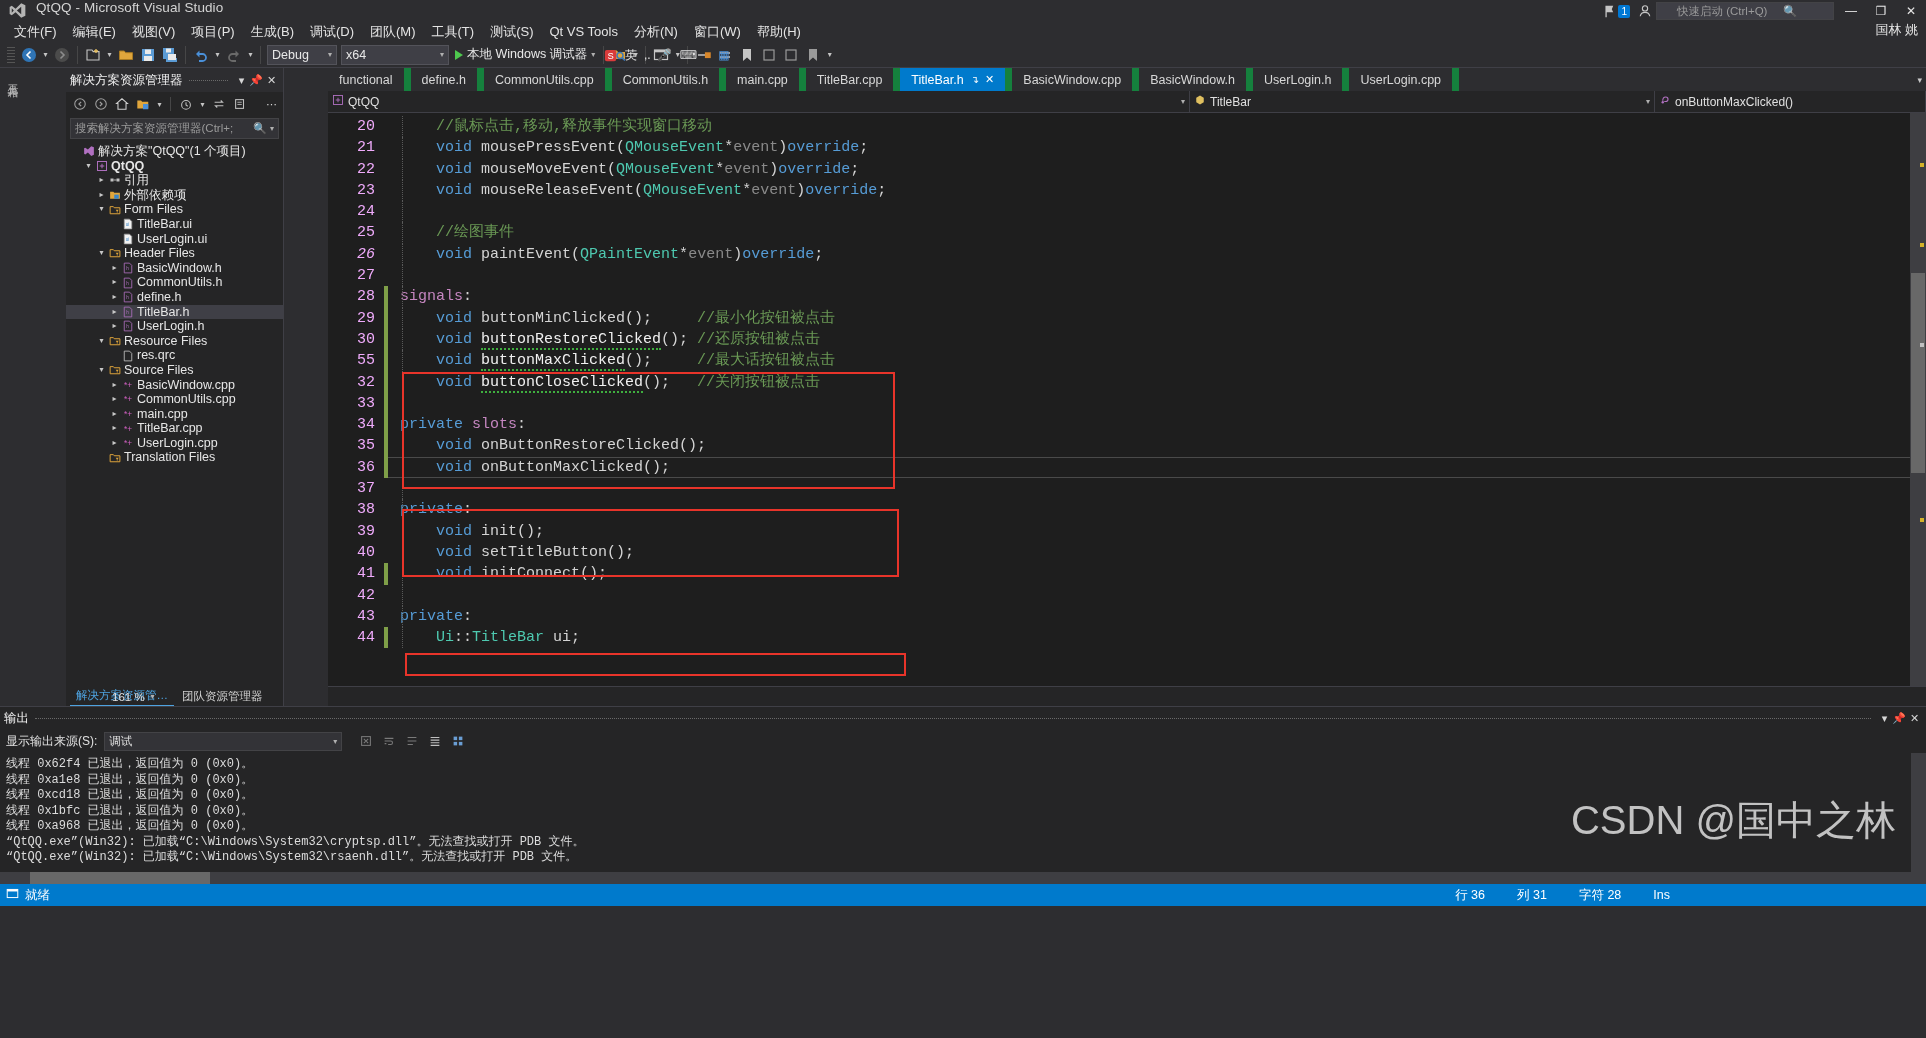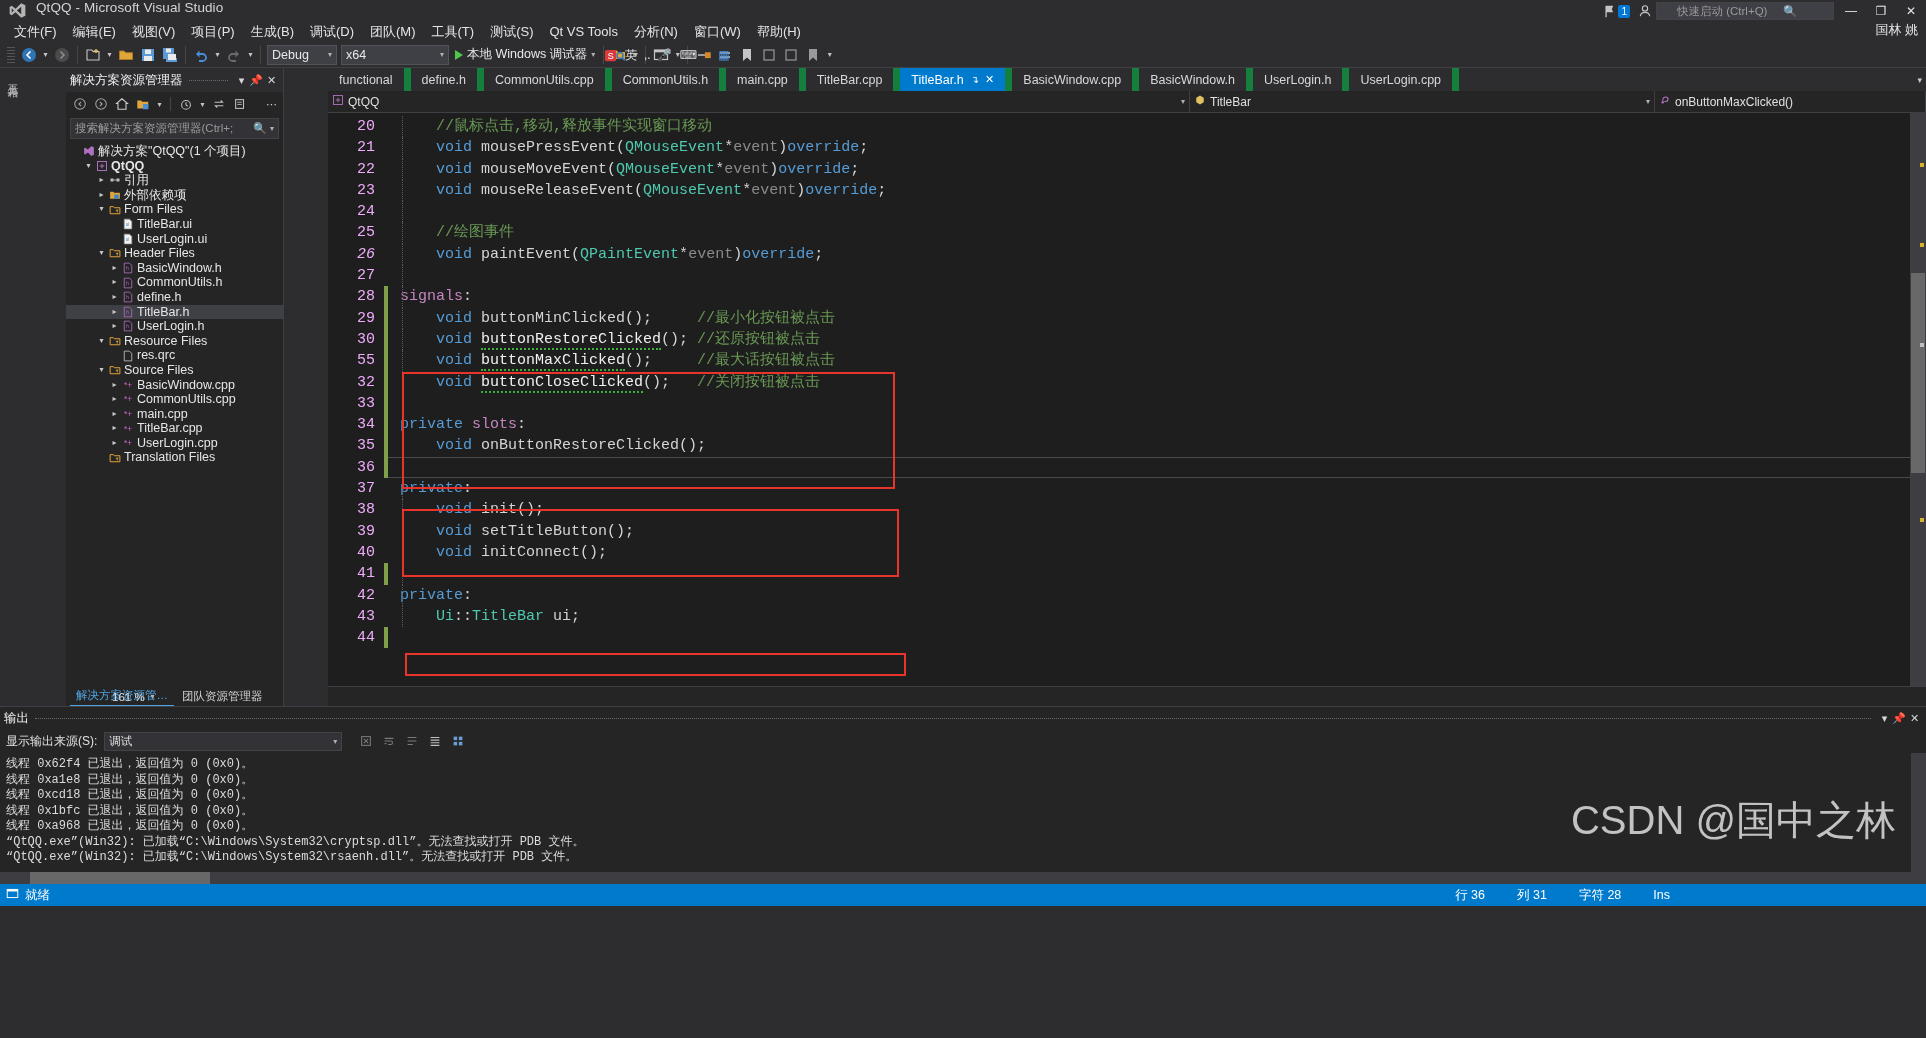--- a/index.html
+++ b/index.html
@@ -745,20 +745,21 @@
           <div class="ln"><span class="guide"></span><span class="pln">    </span><span class="kw">void</span><span class="pln"> </span><span class="pln">paintEvent</span><span class="pln">(</span><span class="typ">QPaintEvent</span><span class="pln">*</span><span class="prm">event</span><span class="pln">)</span><span class="kw">override</span><span class="pln">;</span></div>
           <div class="ln"><span class="guide"></span></div>
           <div class="ln"><span class="guide"></span><span class="kw2">signals</span><span class="pln">:</span></div>
           <div class="ln"><span class="guide"></span><span class="pln">    </span><span class="kw">void</span><span class="pln"> </span><span class="pln">buttonMinClicked</span><span class="pln">();</span><span class="pln">     </span><span class="cmt">//最小化按钮被点击</span></div>
           <div class="ln"><span class="guide"></span><span class="pln">    </span><span class="kw">void</span><span class="pln"> </span><span class="sq">buttonRestoreClicked</span><span class="pln">();</span><span class="pln"> </span><span class="cmt">//还原按钮被点击</span></div>
           <div class="ln"><span class="guide"></span><span class="pln">    </span><span class="kw">void</span><span class="pln"> </span><span class="sq">buttonMaxClicked</span><span class="pln">();</span><span class="pln">     </span><span class="cmt">//最大话按钮被点击</span></div>
           <div class="ln"><span class="guide"></span><span class="pln">    </span><span class="kw">void</span><span class="pln"> </span><span class="sq">buttonCloseClicked</span><span class="pln">();</span><span class="pln">   </span><span class="cmt">//关闭按钮被点击</span></div>
           <div class="ln"><span class="guide"></span></div>
           <div class="ln"><span class="guide"></span><span class="kw">private</span><span class="pln"> </span><span class="kw2">slots</span><span class="pln">:</span></div>
           <div class="ln"><span class="guide"></span><span class="pln">    </span><span class="kw">void</span><span class="pln"> </span><span class="pln">onButtonRestoreClicked</span><span class="pln">();</span></div>
+          <div class="ln"><span class="guide"></span><span class="pln">    </span><span class="kw">void</span><span class="pln"> </span><span class="pln">onButtonMaxClicked</span><span class="pln">();</span></div>
           <div class="ln"><span class="guide"></span></div>
           <div class="ln"><span class="guide"></span><span class="kw">private</span><span class="pln">:</span></div>
           <div class="ln"><span class="guide"></span><span class="pln">    </span><span class="kw">void</span><span class="pln"> </span><span class="pln">init</span><span class="pln">();</span></div>
           <div class="ln"><span class="guide"></span><span class="pln">    </span><span class="kw">void</span><span class="pln"> </span><span class="pln">setTitleButton</span><span class="pln">();</span></div>
           <div class="ln"><span class="guide"></span><span class="pln">    </span><span class="kw">void</span><span class="pln"> </span><span class="pln">initConnect</span><span class="pln">();</span></div>
           <div class="ln"><span class="guide"></span></div>
           <div class="ln"><span class="guide"></span><span class="kw">private</span><span class="pln">:</span></div>
           <div class="ln"><span class="guide"></span><span class="pln">    </span><span class="typ">Ui</span><span class="pln">::</span><span class="typ">TitleBar</span><span class="pln"> ui</span><span class="pln">;</span></div>
           <div class="cur-line" style="top: 343.8px;"></div>
           <div class="hlbox" style="top: 259px; left: 14px; width: 493px; height: 117px;"></div>

